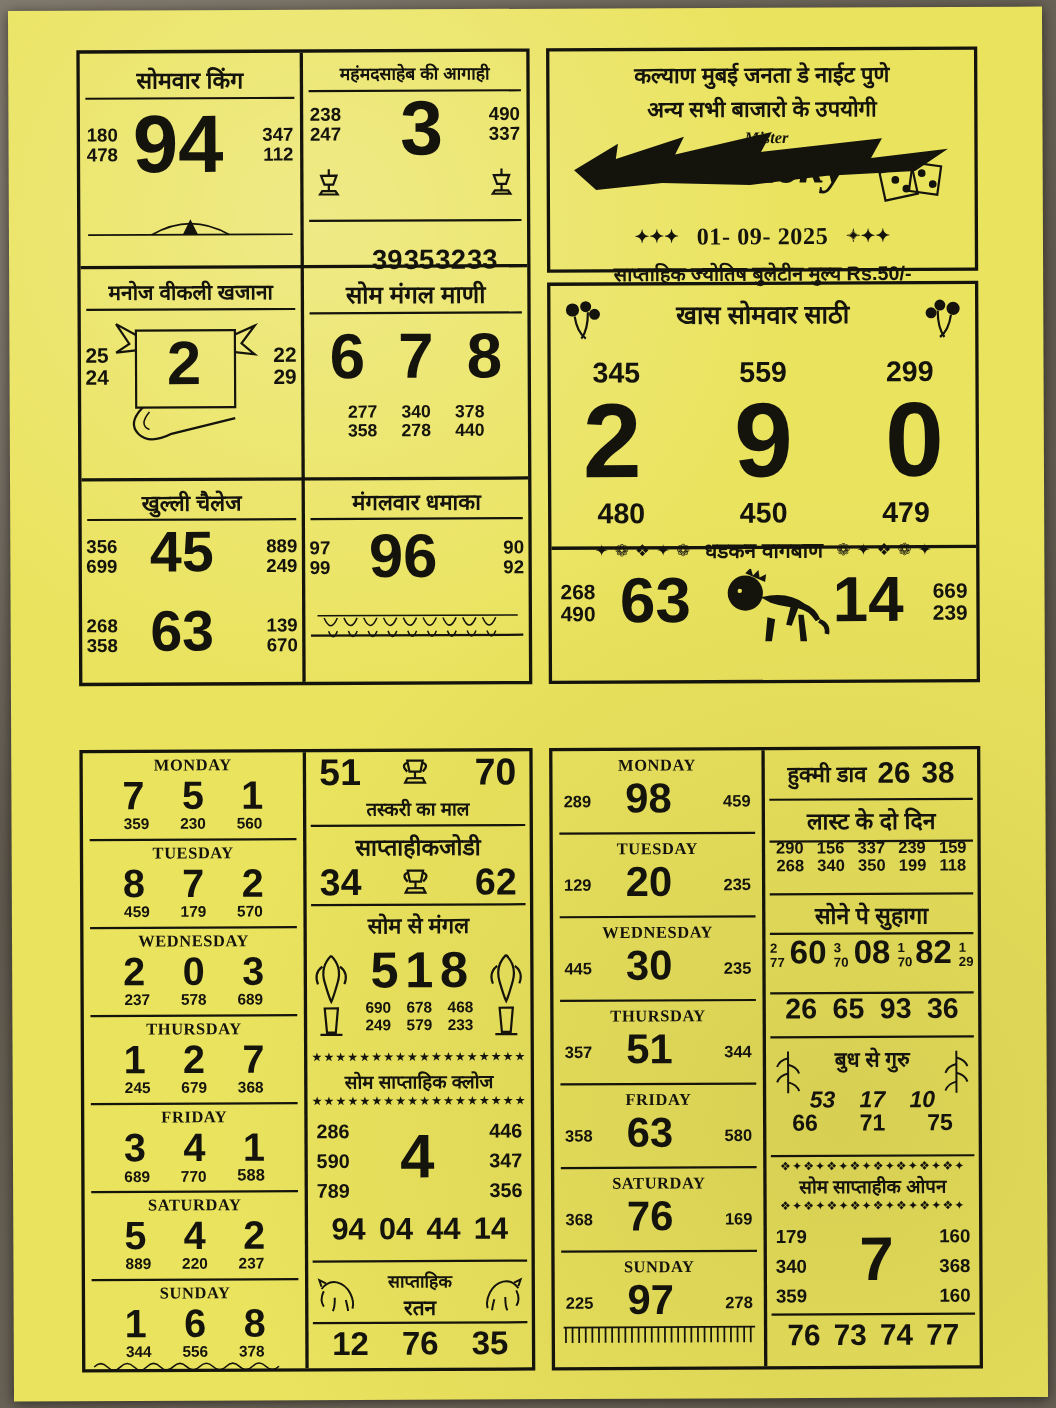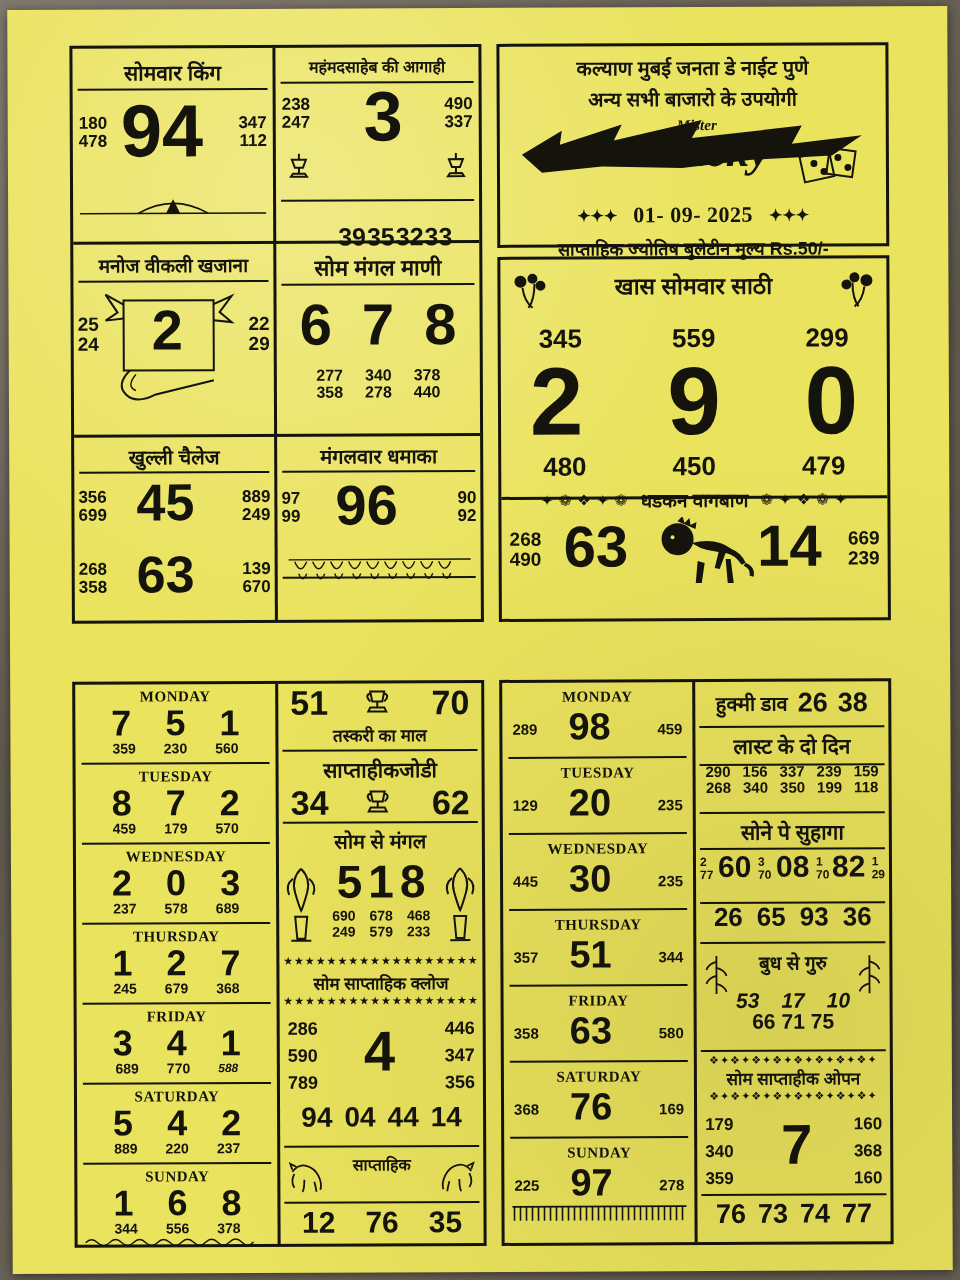--- a/index.html
+++ b/index.html
@@ -371,21 +371,21 @@
       <div class="cell" style="left:0;top:320px;width:200px;height:80px;">
         <div class="hd eng" style="font-size:15px;margin-top:4px;">FRIDAY</div>
         <div class="ctr" style="gap:34px;">
           <span class="big" style="font-size:36px;">3</span>
           <span class="big" style="font-size:36px;">4</span>
           <span class="big" style="font-size:36px;">1</span>
         </div>
         <div class="ctr" style="gap:28px;">
           <span class="sm" style="font-size:14px;">689</span>
           <span class="sm" style="font-size:14px;">770</span>
-          <span class="sm" style="font-size:12px;font-style:italic;">588</span>
+          <span class="sm" style="font-size:15px;">588</span>
         </div>
         <div class="hline" style="left:6px;top:78px;width:188px;height:2px;"></div>
       </div>
       <div class="cell" style="left:0;top:400px;width:200px;height:80px;">
         <div class="hd eng" style="font-size:15px;margin-top:4px;">SATURDAY</div>
         <div class="ctr" style="gap:34px;">
           <span class="big" style="font-size:36px;">5</span>
           <span class="big" style="font-size:36px;">4</span>
           <span class="big" style="font-size:36px;">2</span>
         </div>
@@ -504,20 +504,21 @@
       <div class="cell" style="left:0;top:468px;width:203px;height:92px;">
         <div style="position:relative;height:48px;">
           <svg width="42" height="36" viewBox="0 0 42 36" style="position:absolute;left:6px;top:6px;">
             <g stroke="#14130c" stroke-width="1.8" fill="none">
               <path d="M6 12 q6 -8 14 -6 q8 2 12 10 q4 8 2 14"></path>
               <path d="M8 14 q-4 8 0 14 M18 20 q0 10 -2 12 M28 22 q2 8 2 10"></path>
               <path d="M6 10 l-2 -6 l6 3"></path>
             </g>
           </svg>
           <div class="hd dev" style="font-size:16px;margin-top:2px;">साप्ताहिक</div>
+          <div class="hd dev" style="font-size:19px;">रतन</div>
           <svg width="42" height="36" viewBox="0 0 42 36" style="position:absolute;right:6px;top:6px;">
             <g stroke="#14130c" stroke-width="1.8" fill="none">
               <path d="M36 12 q-6 -8 -14 -6 q-8 2 -12 10 q-4 8 -2 14"></path>
               <path d="M34 14 q4 8 0 14 M24 20 q0 10 2 12 M14 22 q-2 8 -2 10"></path>
               <path d="M36 10 l2 -6 l-6 3"></path>
             </g>
           </svg>
         </div>
         <div class="hline" style="left:4px;top:50px;width:195px;height:2px;"></div>
         <div class="ctr" style="gap:30px;margin-top:6px;">
@@ -682,21 +683,21 @@
               <path d="M14 4 V42"></path>
               <path d="M14 10 q8 2 10 8 M14 16 q-8 2 -10 8 M14 24 q8 2 10 8 M14 32 q-8 2 -10 8"></path>
             </g>
           </svg>
         </div>
         <div class="ctr" style="gap:22px;margin-top:6px;font-style:italic;">
           <span class="big" style="font-size:21px;">53</span>
           <span class="big" style="font-size:21px;">17</span>
           <span class="big" style="font-size:21px;">10</span>
         </div>
-        <div class="ctr" style="gap:6px;">
+        <div class="ctr" style="gap:38px;">
           <span class="big" style="font-size:21px;">66</span>
           <span class="big" style="font-size:21px;">71</span>
           <span class="big" style="font-size:21px;">75</span>
         </div>
         <div class="hline" style="left:4px;top:106px;width:185px;height:2px;"></div>
       </div>
 
       <div class="cell" style="left:0;top:372px;width:193px;height:188px;">
         <div class="orn" style="font-size:11px;">❖✦❖✦❖✦❖✦❖✦❖✦❖✦❖✦</div>
         <div class="hd dev" style="font-size:17px;">सोम साप्ताहीक ओपन</div>

